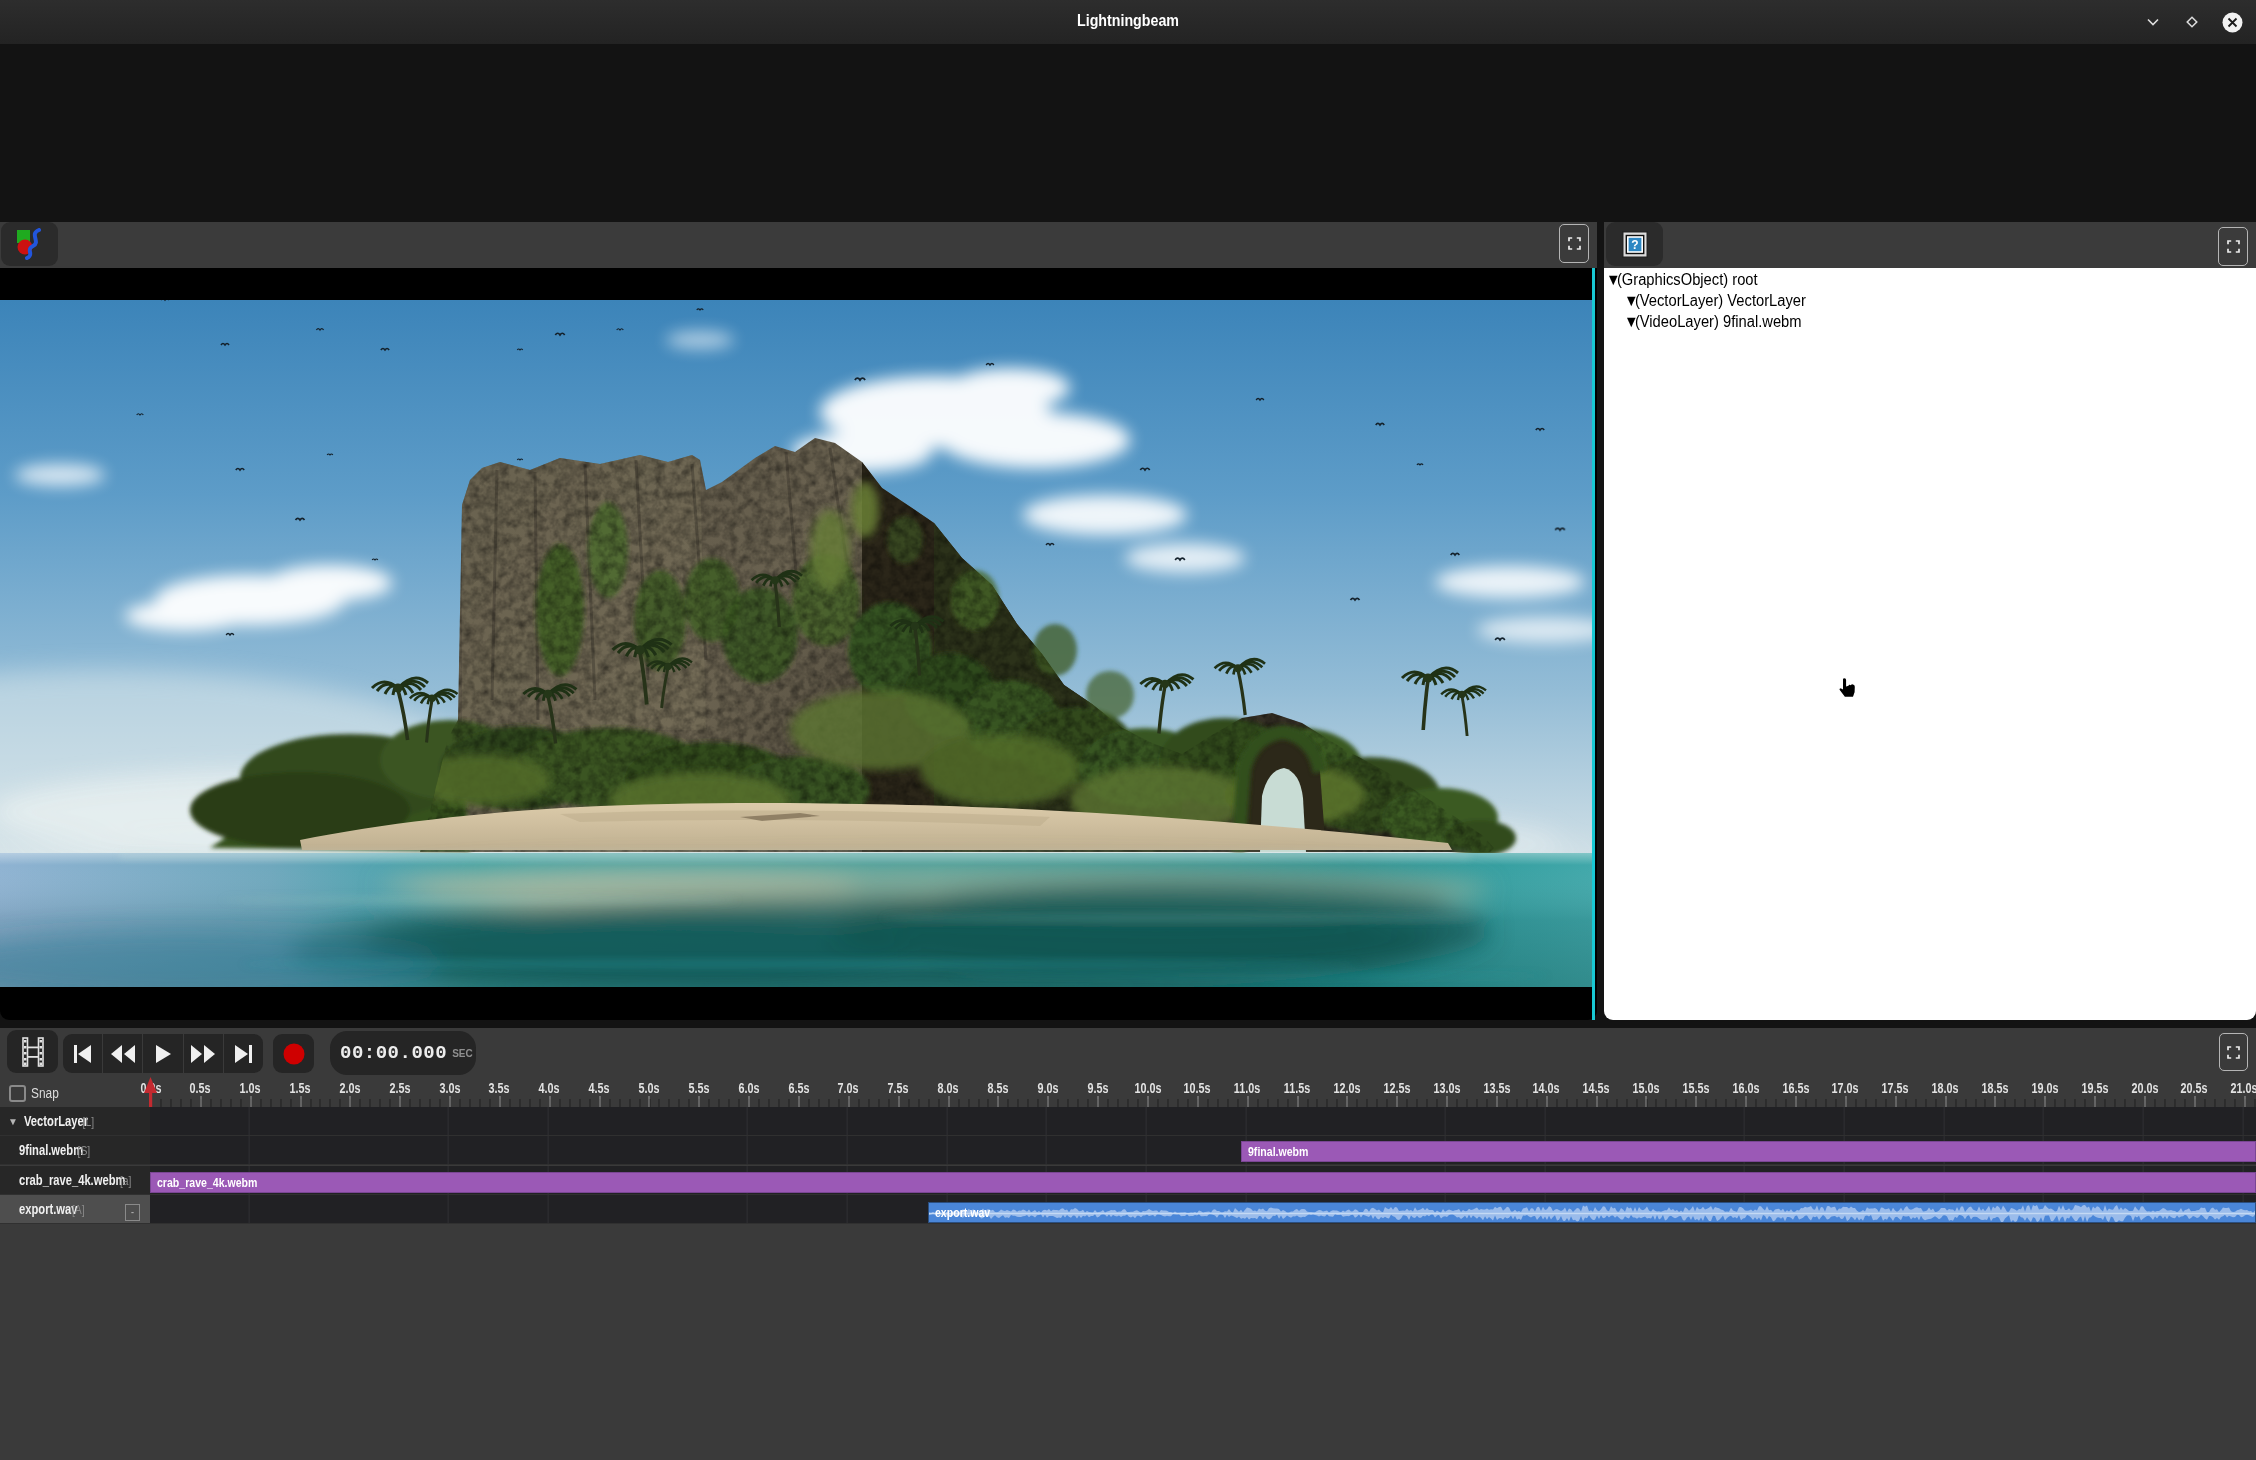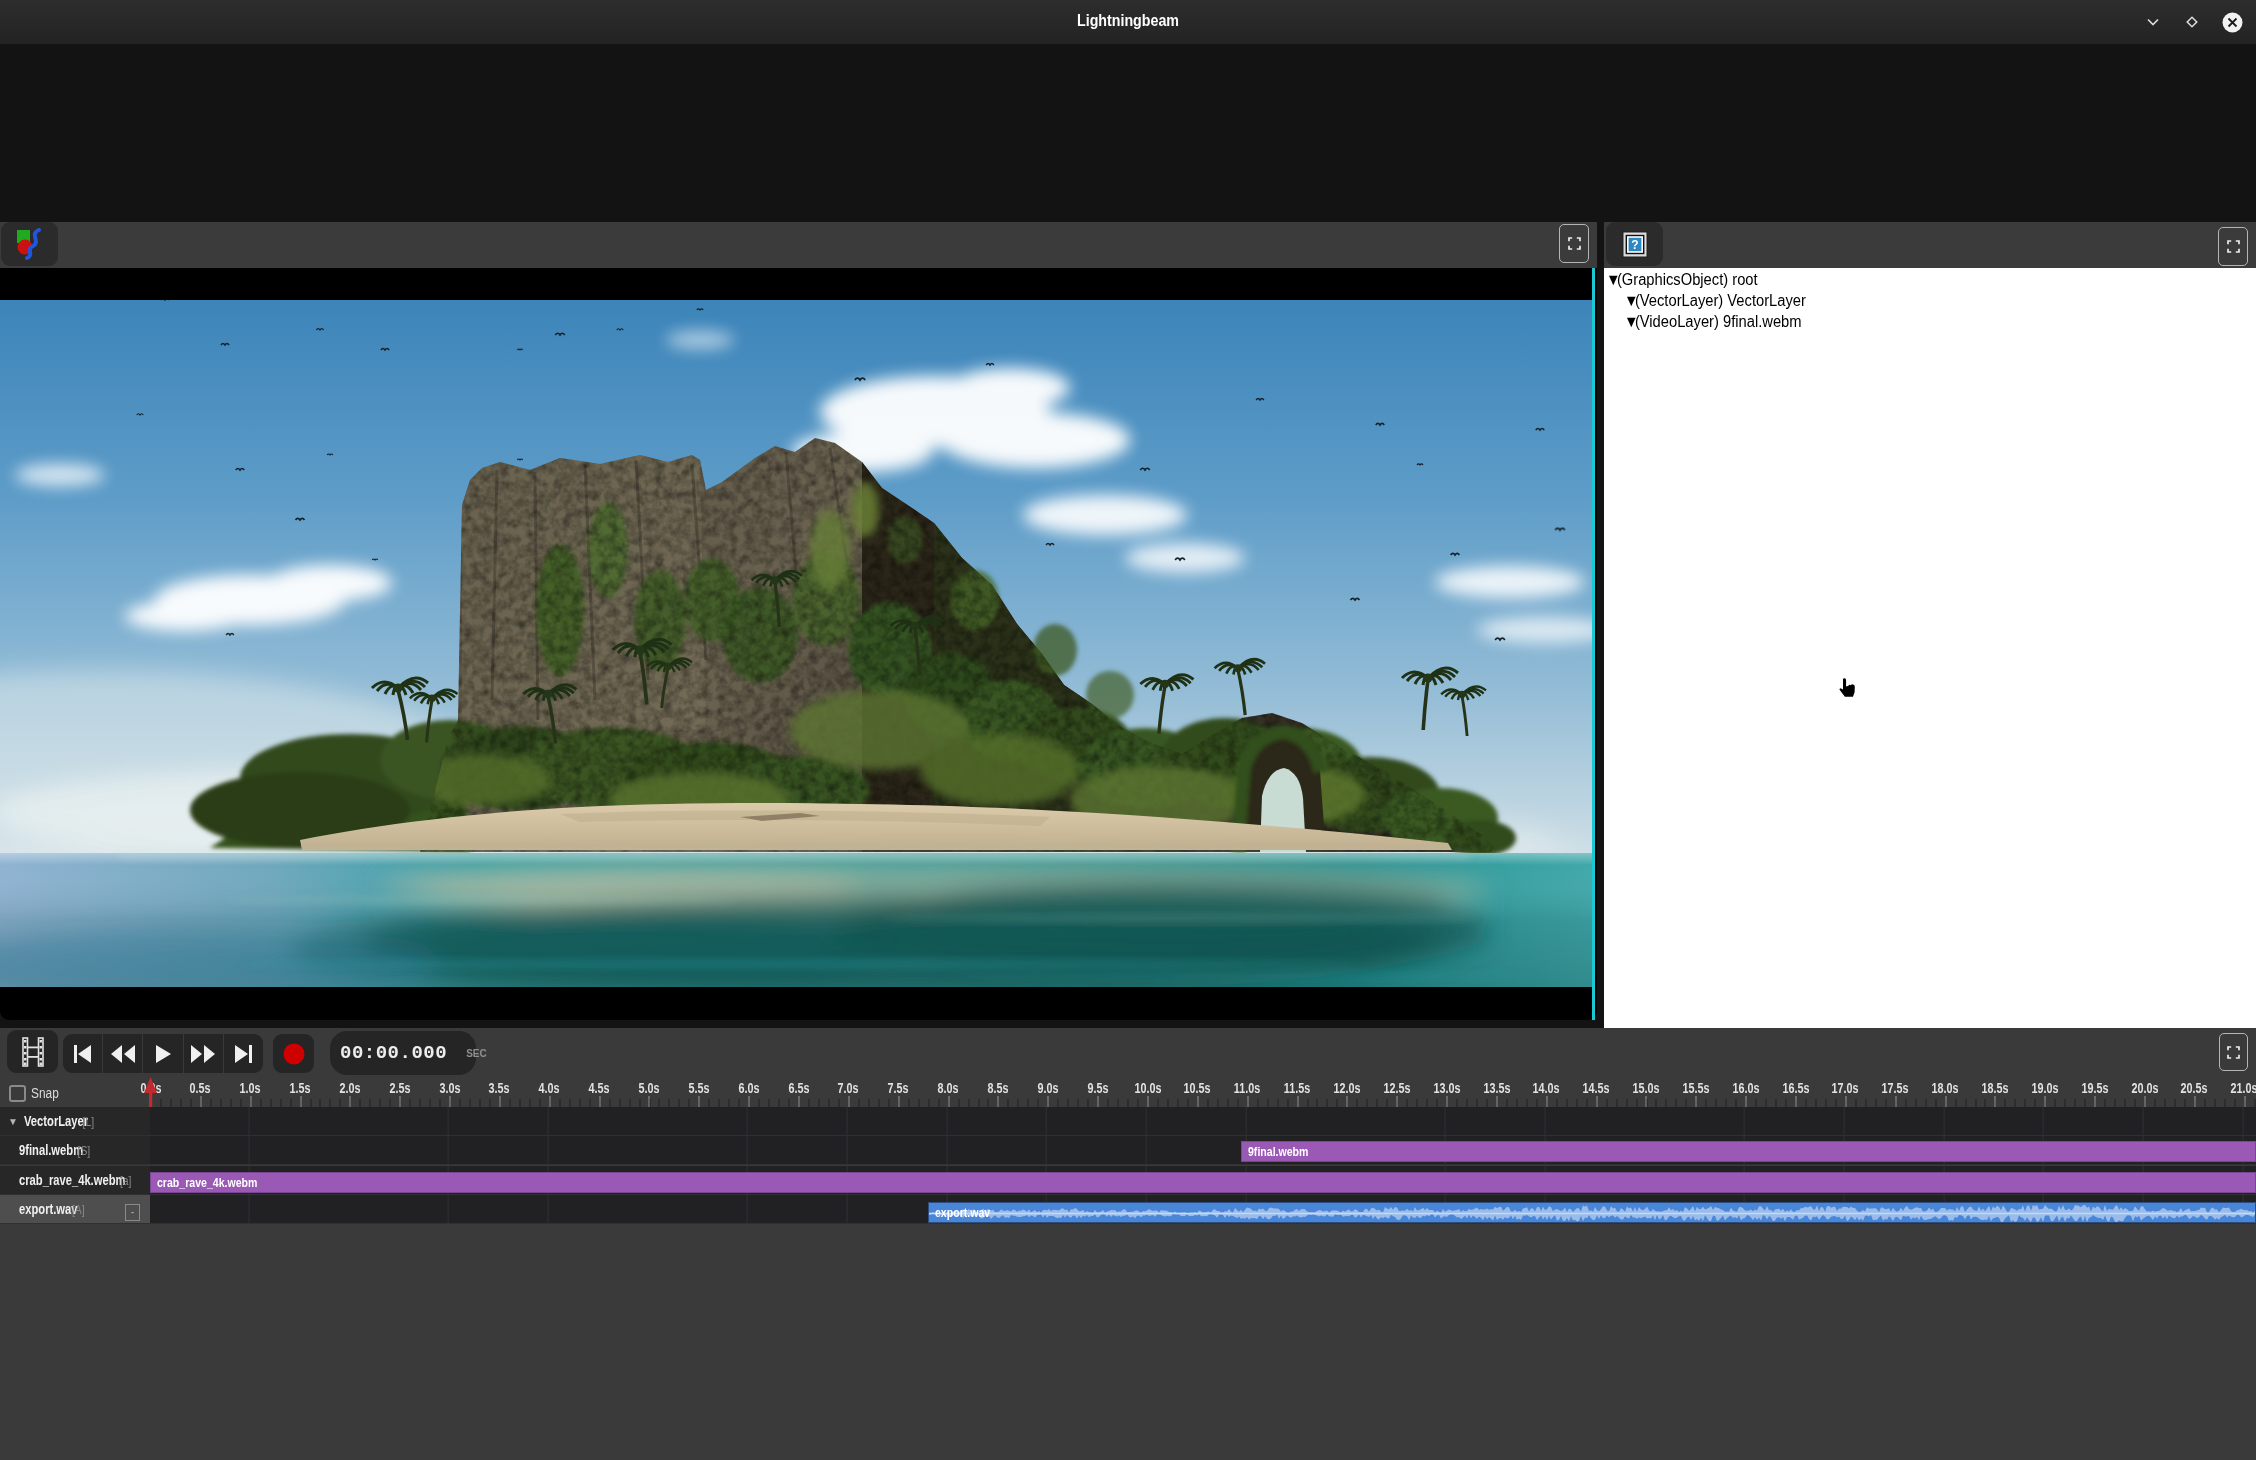--- a/index.html
+++ b/index.html
@@ -29,39 +29,39 @@
 
 #stage{position:absolute;left:0;top:222px;width:1597px;height:798px;background:#000;
  border-radius:0 0 9px 9px}
 #stagehead{position:absolute;left:0;top:0;width:100%;height:46px;background:#3b3b3b;
  border-radius:0 0 0 0}
 #scenewrap{position:absolute;left:0;top:78px;width:1593px;height:687px}
 #cyan{position:absolute;left:1592px;top:46px;width:3px;height:752px;background:#19c9d4}
 
 #treepanel{position:absolute;left:1604px;top:222px;width:652px;height:798px;background:#3b3b3b;
  border-radius:0 0 9px 9px}
-#treebody{position:absolute;left:0;top:46px;width:652px;height:924px;background:#fff;
+#treebody{position:absolute;left:0;top:46px;width:652px;height:752px;background:#fff;
  border-radius:0 0 9px 9px;overflow:hidden}
 .trow{position:absolute;left:0;width:100%;height:21px;color:#000;font-size:16px;
  line-height:21px;white-space:pre}
 .trow .t{display:inline-block;transform:scaleX(0.92);transform-origin:0 50%}
 
 #timeline{position:absolute;left:0;top:1028px;width:100%;height:432px;background:#3a3a3a}
 .pillbtn{position:absolute;background:#252525;border-radius:9px;display:flex;align-items:center;
  justify-content:center}
 #transport{position:absolute;left:63px;top:1034px;width:200px;height:39px;background:#252525;
  border-radius:9px;display:flex}
 #transport .tb{flex:1;display:flex;align-items:center;justify-content:center;
  border-right:1px solid #3a3a3a}
 #transport .tb:last-child{border-right:none}
 #timebox{position:absolute;left:330px;top:1031px;width:146px;height:44px;background:#252525;
  border-radius:17px;display:flex;align-items:center}
 #timedig{font-family:"Liberation Mono",monospace;font-size:19px;font-weight:bold;color:#ececec;
  margin-left:10px;letter-spacing:0.5px}
-#timesec{font-size:10px;color:#8f8f8f;margin-left:19px;font-weight:bold}
+#timesec{font-size:10px;color:#8f8f8f;margin-left:5px;font-weight:bold}
 #snapbox{position:absolute;left:9px;top:1085px;width:17px;height:17px;border:2px solid #8a8a8a;
  border-radius:3px}
 #snaplab{position:absolute;left:31px;top:1085px;color:#ddd;font-size:14px;transform:scaleX(0.85);transform-origin:0 50%}
 .rlab{position:absolute;top:1079px;color:#e2e2e2;font-size:15px;font-weight:bold;
  transform:translateX(-50%) scaleX(0.72)}
 #ticks{position:absolute;left:150px;top:1096px;width:2106px;height:11px;
  background:
   repeating-linear-gradient(90deg,#9a9a9a 0 1px,transparent 1px 49.85px),
   repeating-linear-gradient(90deg,#1f1f1f 0 1px,transparent 1px 9.97px);
  background-position:0.5px 0,0.47px 3px;background-size:100% 11px,100% 8px;background-repeat:repeat-x}

